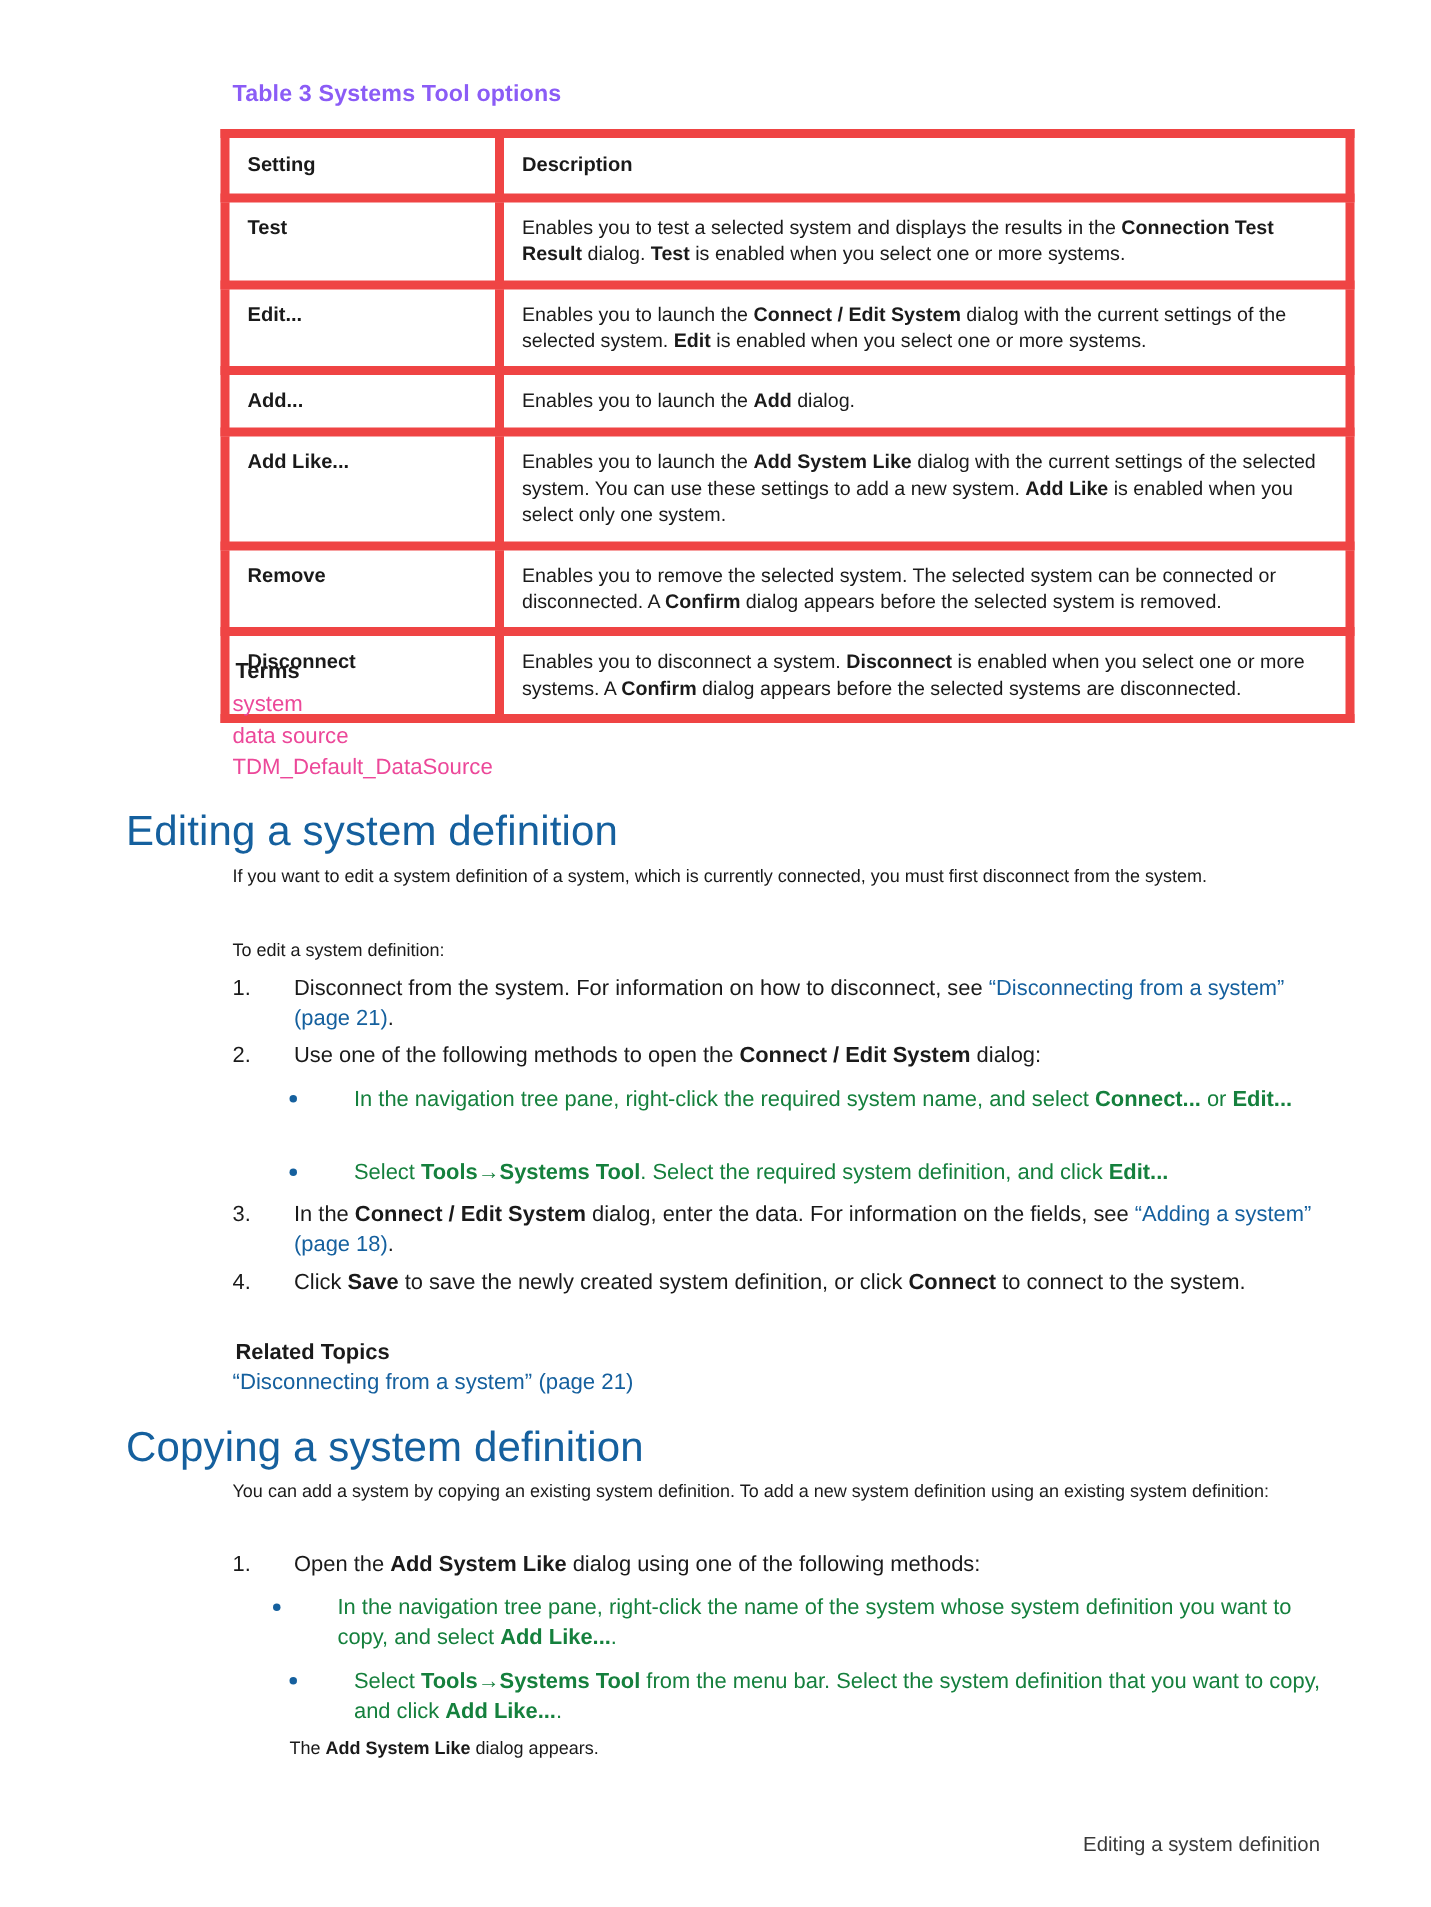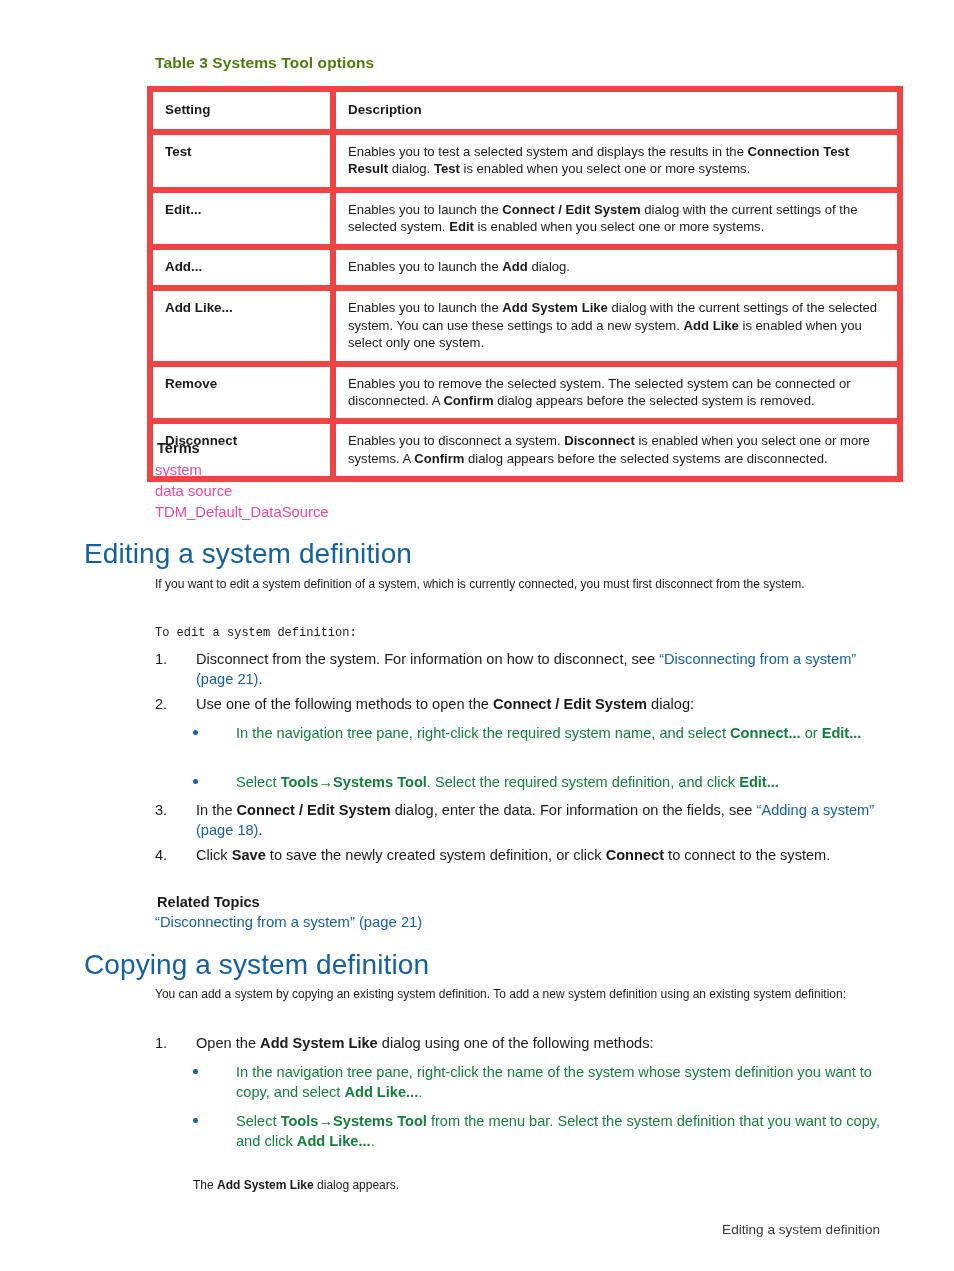--- a/index.html
+++ b/index.html
@@ -23,21 +23,21 @@
     box-sizing: border-box;
   }
 
   
   .table-caption {
     position: absolute;
     left: 155px;
     top: 54px;
     font-size: 15.5px;
     font-weight: bold;
-    color: #4d7c0f;
+    color: #8b5cf6;
     letter-spacing: 0.1px;
   }
 
   
   .opt-table {
     position: absolute;
     left: 147px;
     top: 86px;
     width: 750px;
     border-collapse: collapse;
@@ -231,21 +231,21 @@
 
   <div class="terms-head">Terms</div>
   <div class="term-link" style="top:462px">system</div>
   <div class="term-link" style="top:483px">data source</div>
   <div class="term-link" style="top:504px">TDM_Default_DataSource</div>
 
   <div class="h1" style="top:538px">Editing a system definition</div>
 
   <div class="plain-para" style="left:155px; top:576px; width:730px;">If you want to edit a system definition of a system, which is currently connected, you must first disconnect from the system.</div>
 
-  <div class="plain-para" style="left:155px; top:625px; width:730px;font-family:Liberation Mono, monospace;">To edit a system definition:</div>
+  <div class="plain-para" style="left:155px; top:625px; width:730px;">To edit a system definition:</div>
 
   <div class="num-item" style="left:155px; top:649px; width:740px;">
     <span class="num">1.</span>
     <span class="txt">Disconnect from the system. For information on how to disconnect, see <span class="doclink">“Disconnecting from a system” (page 21)</span>.</span>
   </div>
 
   <div class="num-item" style="left:155px; top:694px; width:740px;">
     <span class="num">2.</span>
     <span class="txt">Use one of the following methods to open the <b class="bd">Connect / Edit System</b> dialog:</span>
   </div>
@@ -275,30 +275,30 @@
 
   <div class="h1" style="top:949px">Copying a system definition</div>
 
   <div class="plain-para" style="left:155px; top:986px; width:735px;">You can add a system by copying an existing system definition. To add a new system definition using an existing system definition:</div>
 
   <div class="num-item" style="left:155px; top:1033px; width:740px;">
     <span class="num">1.</span>
     <span class="txt">Open the <b class="bd">Add System Like</b> dialog using one of the following methods:</span>
   </div>
 
-  <div class="bullet-item" style="left:193px; top:1062px; width:700px;">
+  <div class="bullet-item" style="left:182px; top:1062px; width:700px;">
     <span class="dot"></span>
     <span class="txt">In the navigation tree pane, right-click the name of the system whose system definition you want to copy, and select <b class="bd">Add Like...</b>.</span>
   </div>
 
   <div class="bullet-item" style="left:193px; top:1111px; width:702px;">
     <span class="dot"></span>
     <span class="txt">Select <b class="bd">Tools→Systems Tool</b> from the menu bar. Select the system definition that you want to copy, and click <b class="bd">Add Like...</b>.</span>
   </div>
 
-  <div class="plain-para" style="left:193px; top:1157px; width:700px;margin-top:20px;">The <b class="bd">Add System Like</b> dialog appears.</div>
+  <div class="plain-para" style="left:193px; top:1157px; width:700px;">The <b class="bd">Add System Like</b> dialog appears.</div>
 
   <div class="footer">
     <span class="ft-title">Editing a system definition</span>
     <span class="ft-page">23</span>
   </div>
 
 </div>
 
 </body></html>

